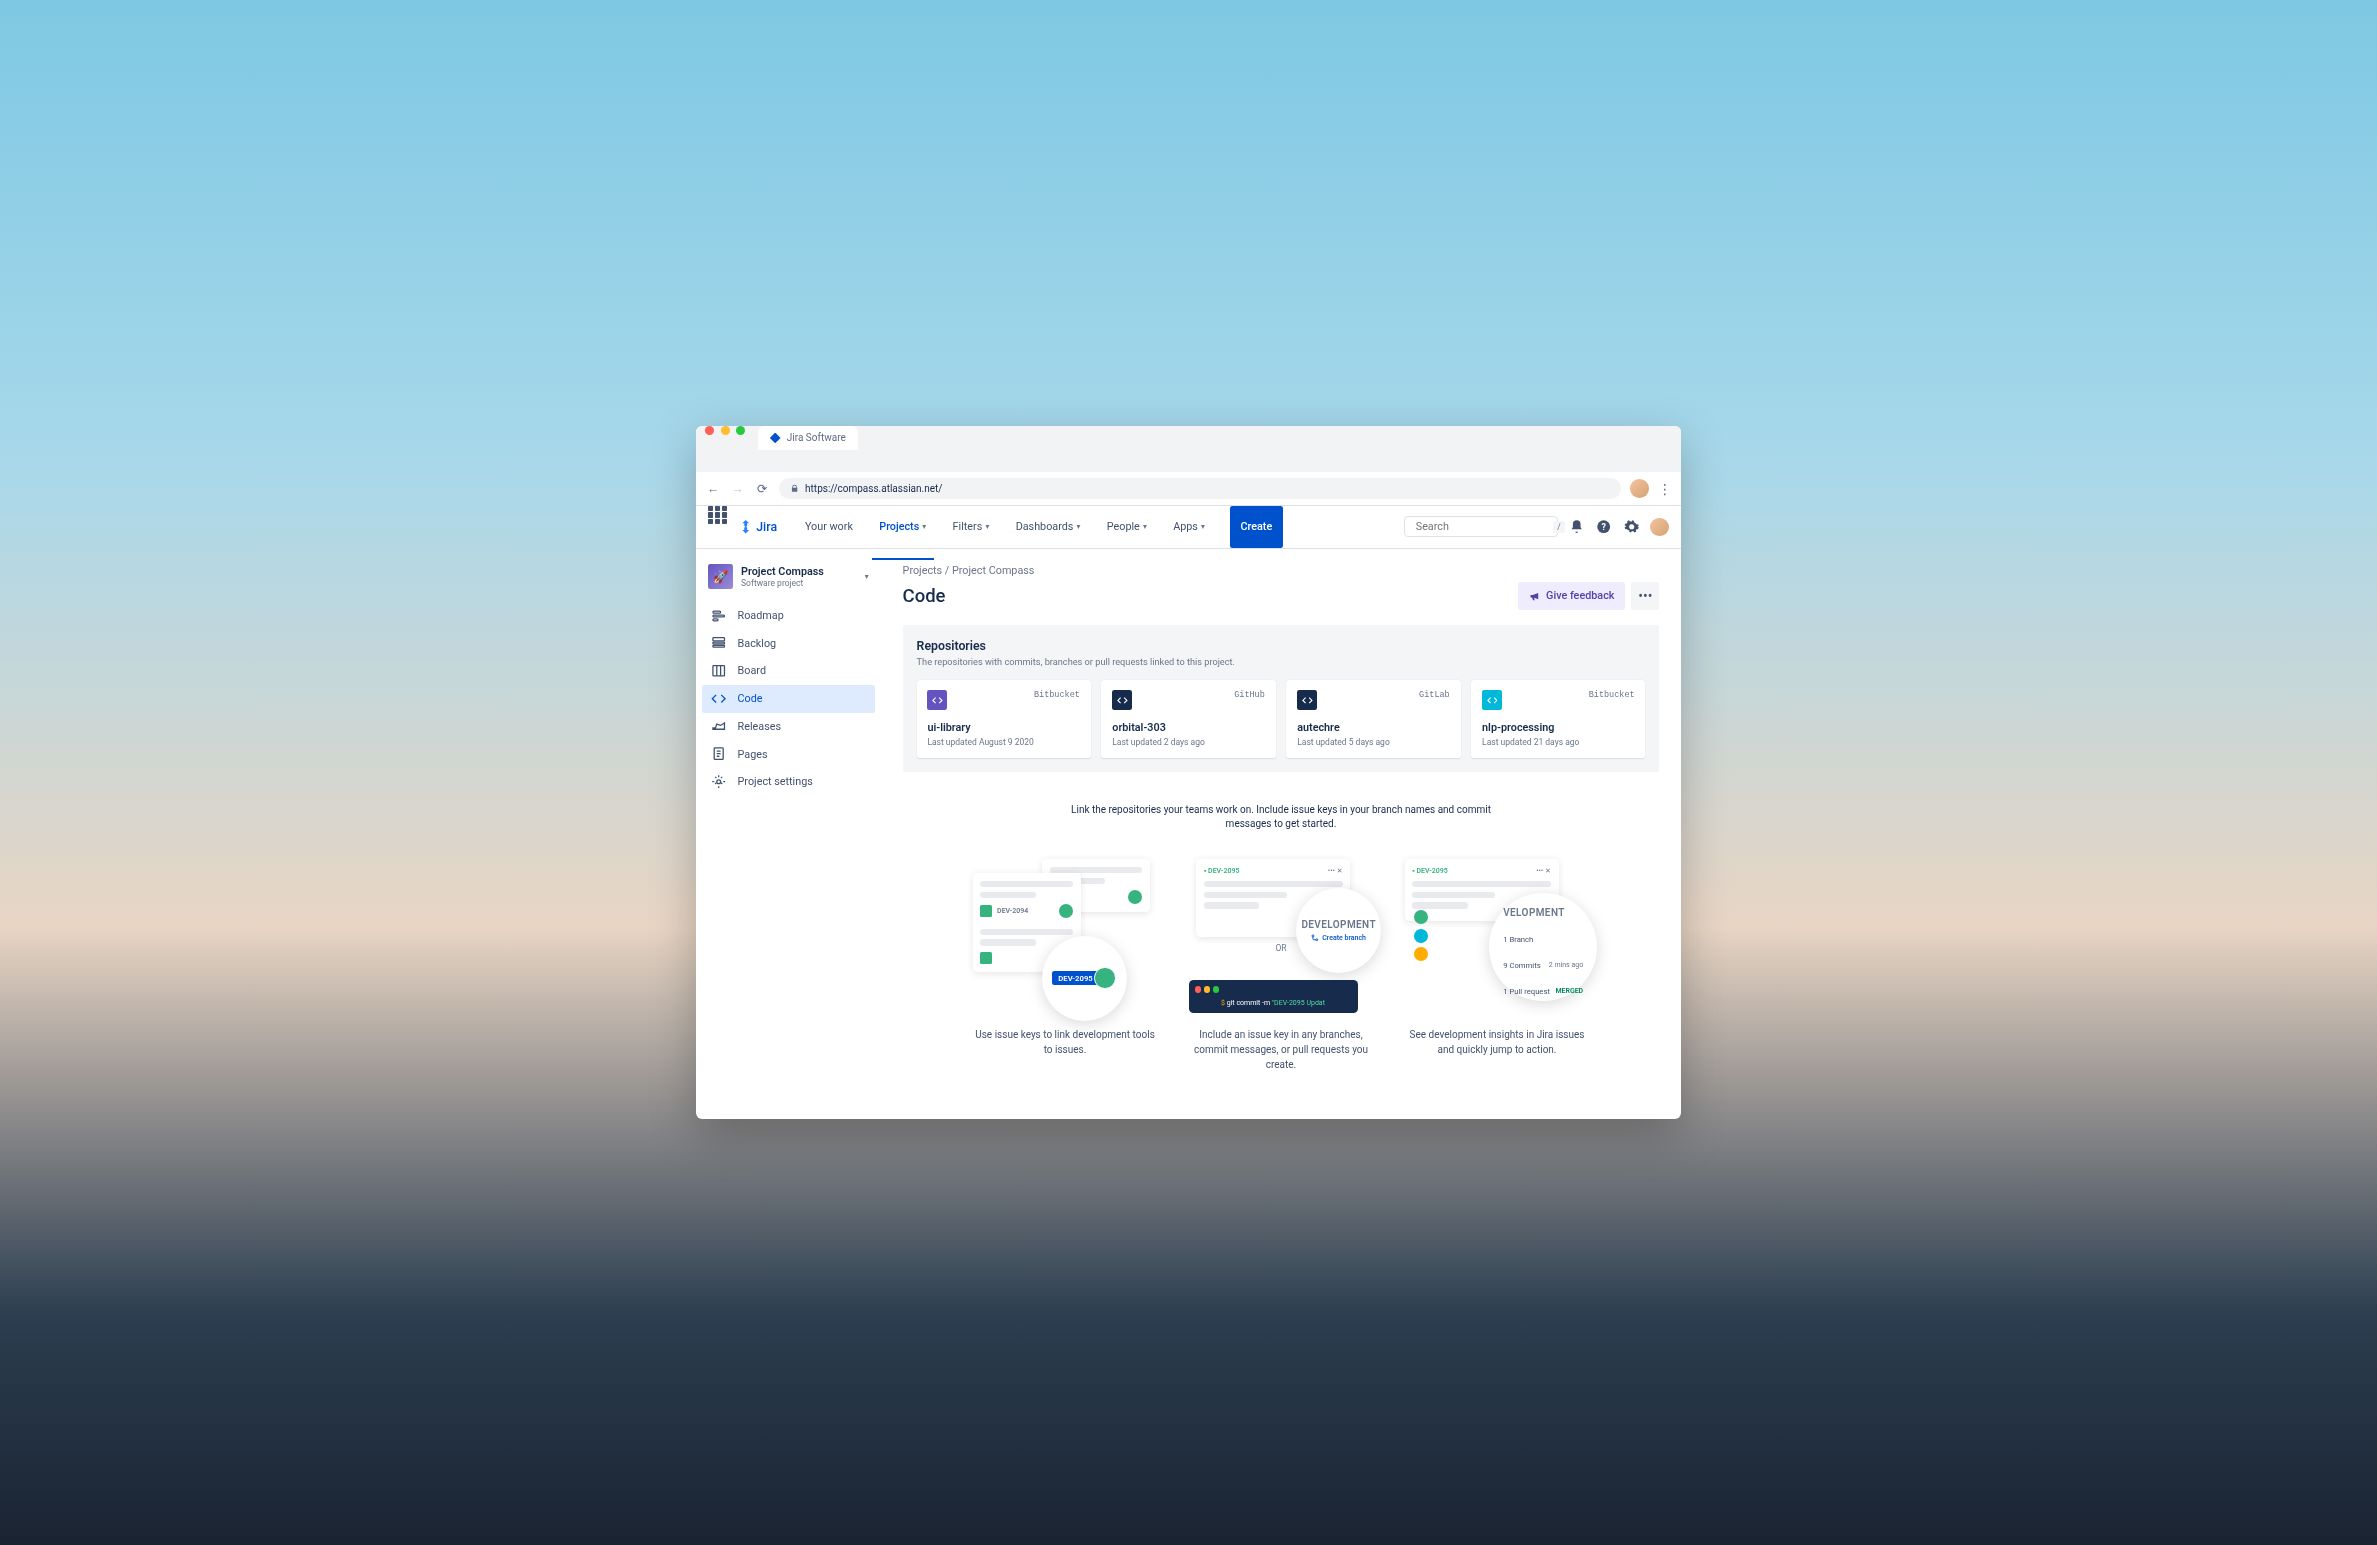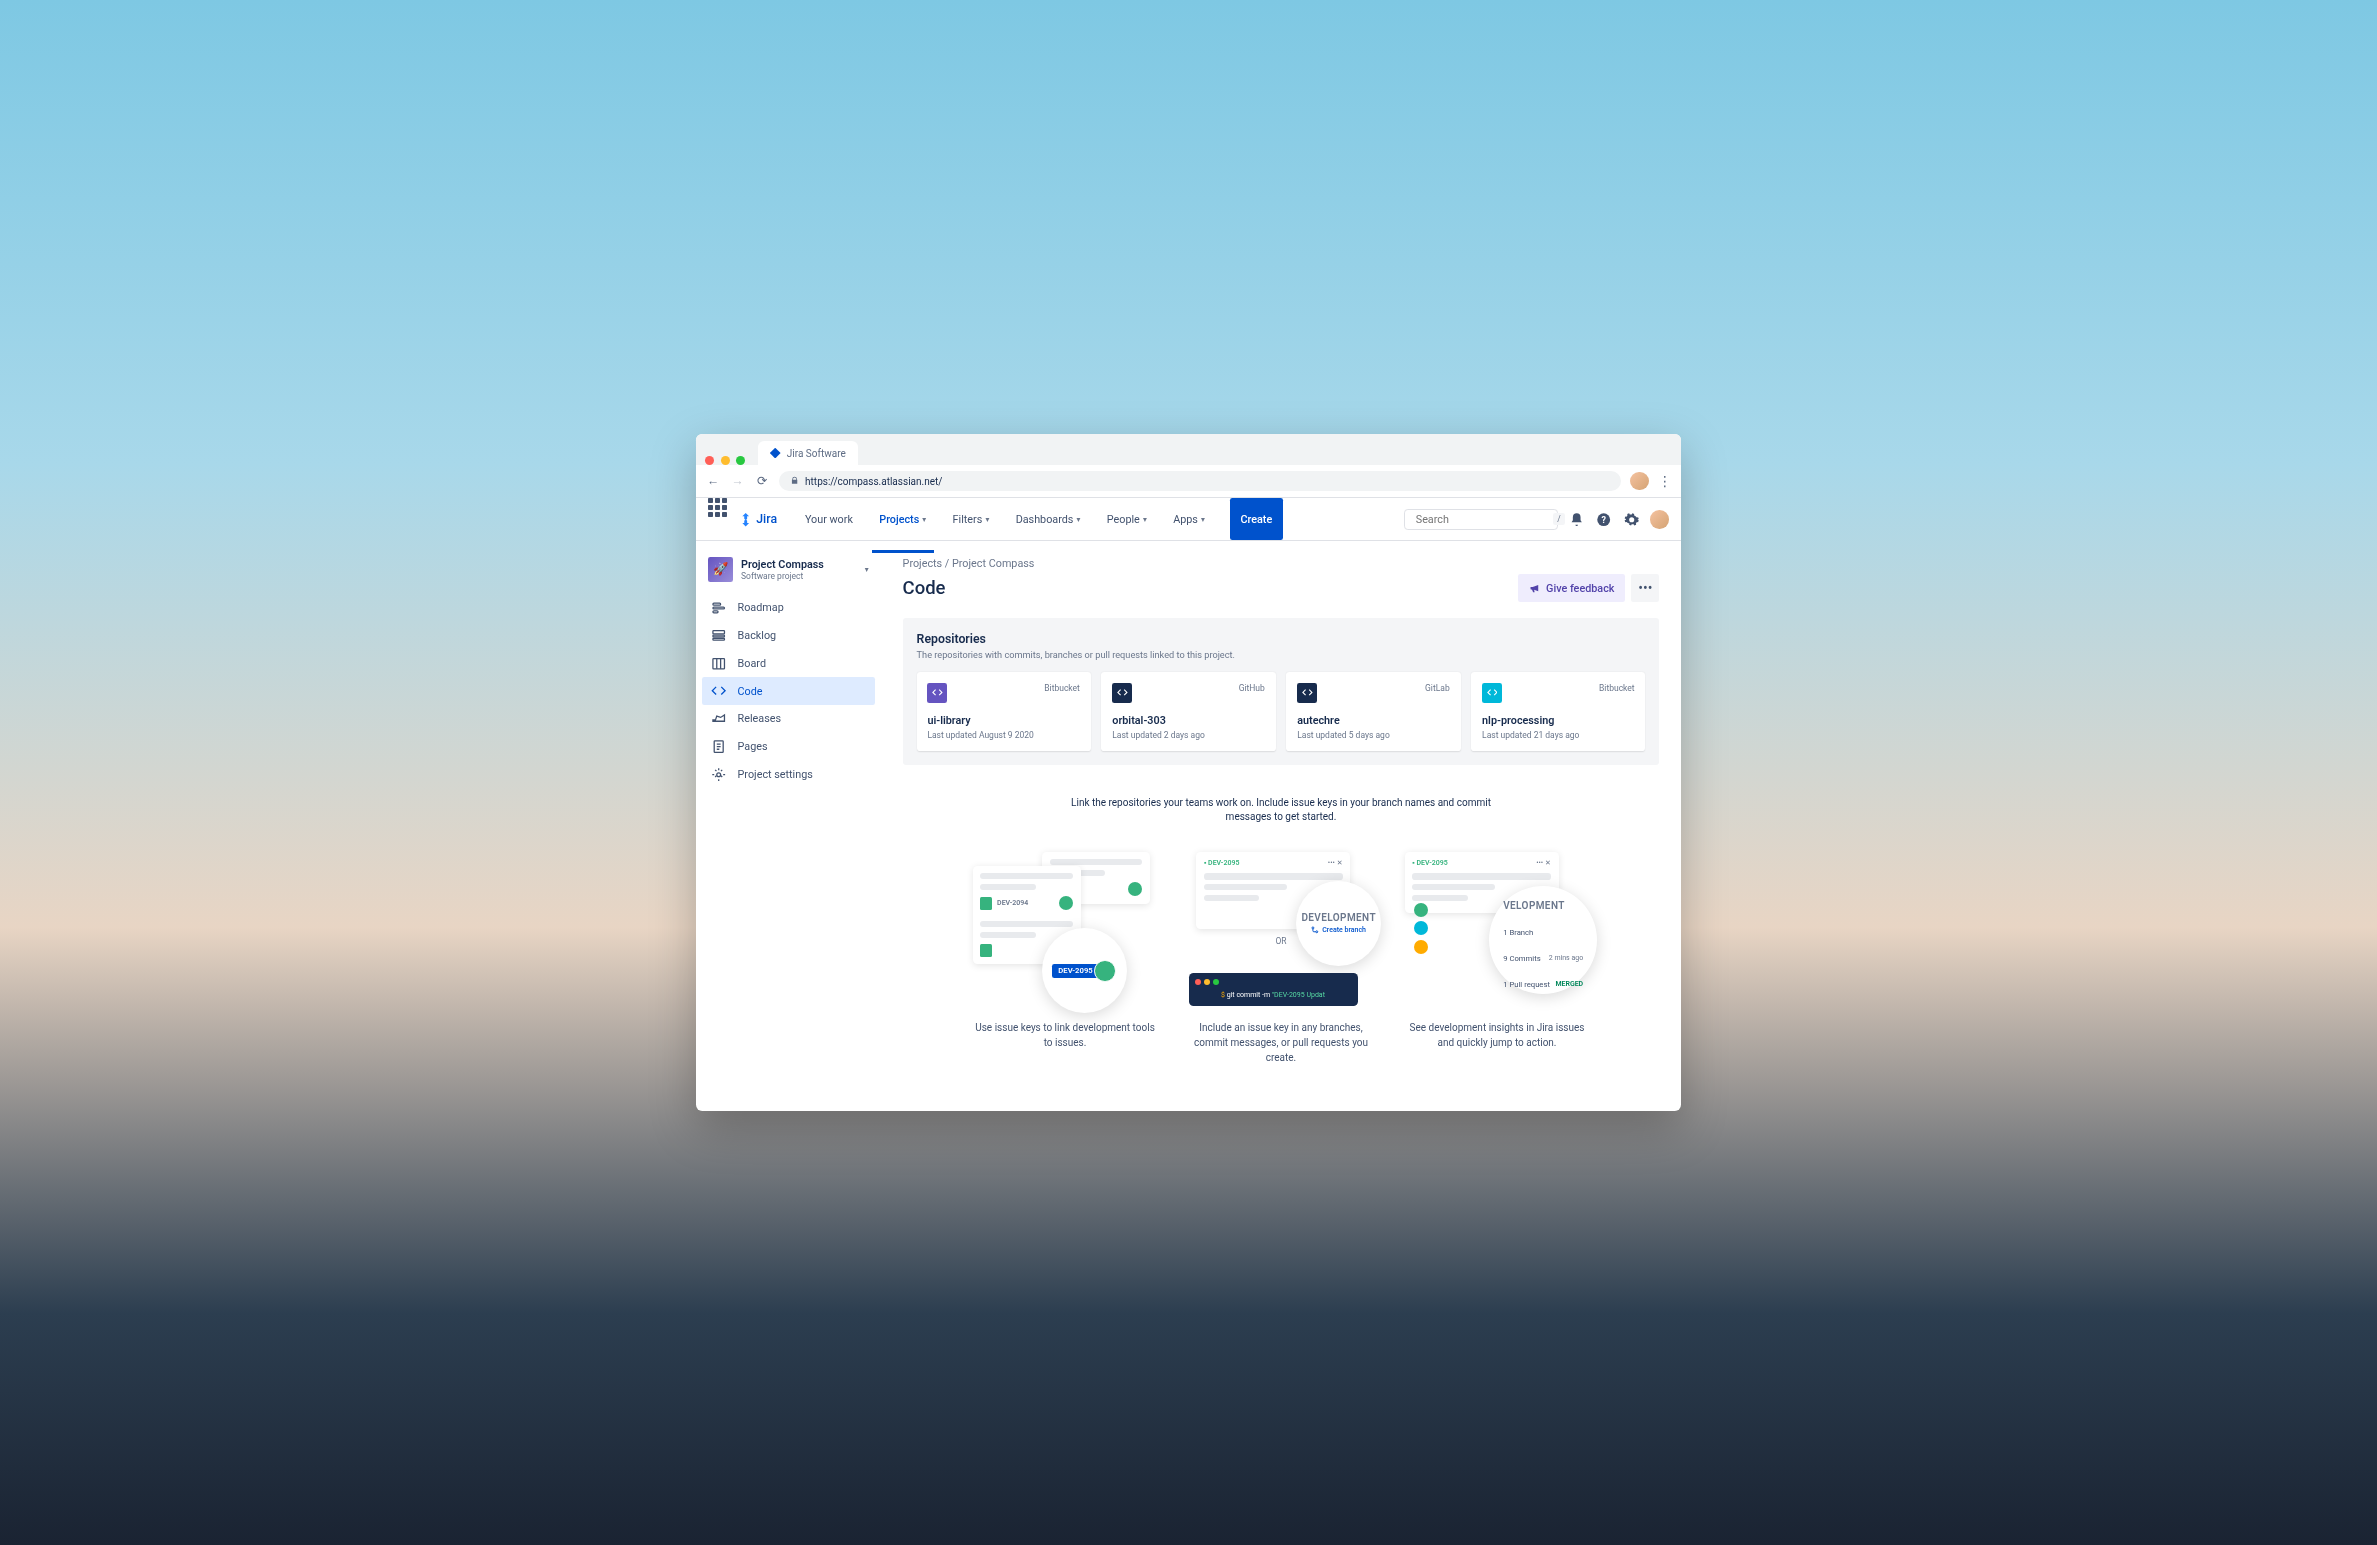--- a/index.html
+++ b/index.html
@@ -1,18 +1,18 @@
 <!DOCTYPE html>
 <html style="font-size:12.3px"><head>
 <meta charset="utf-8">
 <style>
 * { margin: 0; padding: 0; box-sizing: border-box; font-family: -apple-system, BlinkMacSystemFont, 'Segoe UI', Roboto, sans-serif; }
 body { background: linear-gradient(180deg, #7ec8e3 0%, #a8d8ea 30%, #e8d5c4 60%, #2c3e50 85%, #1a2332 100%); min-height: 100vh; display: flex; align-items: center; justify-content: center; padding: 31px; }
 .browser { width: 985px; background: #fff; border-radius: 6.2px; box-shadow: 0 15.4px 46px rgba(0,0,0,.25); overflow: hidden; }
-.chrome-bar { background: #f1f3f4; display: flex; align-items: flex-end; height: 31px; padding: 0 9.2px; gap: 6.2px; }
+.chrome-bar { background: #f1f3f4; display: flex; align-items: flex-start; height: 46px; padding: 0 9.2px; gap: 6.2px; }
 .traffic { display: flex; gap: 6.2px; }
 .dot { width: 9.2px; height: 9.2px; border-radius: 50%; }
 .dot.r { background: #ff5f57; } .dot.y { background: #febc2e; } .dot.g { background: #28c840; }
 .tab { background: #fff; border-radius: 6.2px 6.2px 0 0; padding: 6.2px 12.3px; display: flex; align-items: center; gap: 6.2px; font-size: 10px; color: #5e6c84; margin-left: 6.2px; }
 .tab-icon { width: 10.8px; height: 10.8px; background: #0052cc; clip-path: polygon(50% 0, 100% 50%, 50% 100%, 0 50%); }
 .url-row { background: #fff; padding: 6.2px 9.2px; display: flex; align-items: center; gap: 9.2px; border-bottom: 0.8px solid #dfe1e6; }
 .nav-btn { color: #5e6c84; cursor: pointer; width: 15.4px; text-align: center; }
 .url-bar { flex: 1; background: #f1f3f4; border-radius: 12.3px; padding: 4.6px 10.8px; font-size: 10px; color: #172b4d; display: flex; align-items: center; gap: 6.2px; }
 .lock { width: 9.2px; height: 9.2px; }
 .avatar { width: 18.5px; height: 18.5px; border-radius: 50%; background: linear-gradient(135deg, #f5c2a0, #d4a373); }
@@ -49,21 +49,21 @@
 .head-actions { display: flex; gap: 6.2px; }
 .feedback-btn { background: #efedfd; color: #5243aa; border: none; padding: 6.2px 10.8px; border-radius: 2.3px; font-size: 10.8px; display: flex; align-items: center; gap: 4.6px; cursor: pointer; font-weight: 500; }
 .more-btn { background: #f4f5f7; border: none; width: 28px; height: 28px; border-radius: 2.3px; cursor: pointer; color: #42526e; font-size: 14px; }
 .repos-panel { background: #f4f5f7; border-radius: 3.1px; padding: 14px; margin-bottom: 31px; }
 .repos-title { font-size: 12.3px; font-weight: 600; color: #172b4d; margin-bottom: 3.1px; }
 .repos-sub { font-size: 9.2px; color: #6b778c; margin-bottom: 12.3px; }
 .repo-grid { display: grid; grid-template-columns: repeat(4, 1fr); gap: 10.8px; }
 .repo-card { background: #fff; border-radius: 3.1px; padding: 10.8px; box-shadow: 0 0.8px 1.5px rgba(0,0,0,.1); cursor: pointer; }
 .repo-top { display: flex; justify-content: space-between; align-items: flex-start; margin-bottom: 10.8px; }
 .repo-icon { width: 20px; height: 20px; border-radius: 2.3px; display: flex; align-items: center; justify-content: center; }
-.repo-provider { font-size: 8.5px; color: #6b778c; }
+.repo-provider { font-size: 8.5px; color: #6b778c; font-family: Liberation Mono, monospace; }
 .repo-name { font-size: 10.8px; font-weight: 600; color: #172b4d; margin-bottom: 3.1px; }
 .repo-updated { font-size: 8.5px; color: #6b778c; }
 .hero-text { text-align: center; font-size: 10px; color: #172b4d; max-width: 447px; margin: 0 auto 28px; line-height: 1.4; }
 .illus-row { display: flex; justify-content: center; gap: 31px; }
 .illus-col { width: 185px; text-align: center; }
 .illus-box { height: 154px; margin-bottom: 14px; position: relative; }
 .illus-text { font-size: 10px; color: #42526e; line-height: 1.5; }
 
 .card-stack { position: absolute; width: 108px; background: #fff; border-radius: 4.6px; box-shadow: 0 1.5px 7.7px rgba(0,0,0,.1); padding: 7.7px; }
 .card-stack.back { right: 7.7px; top: 0; }

